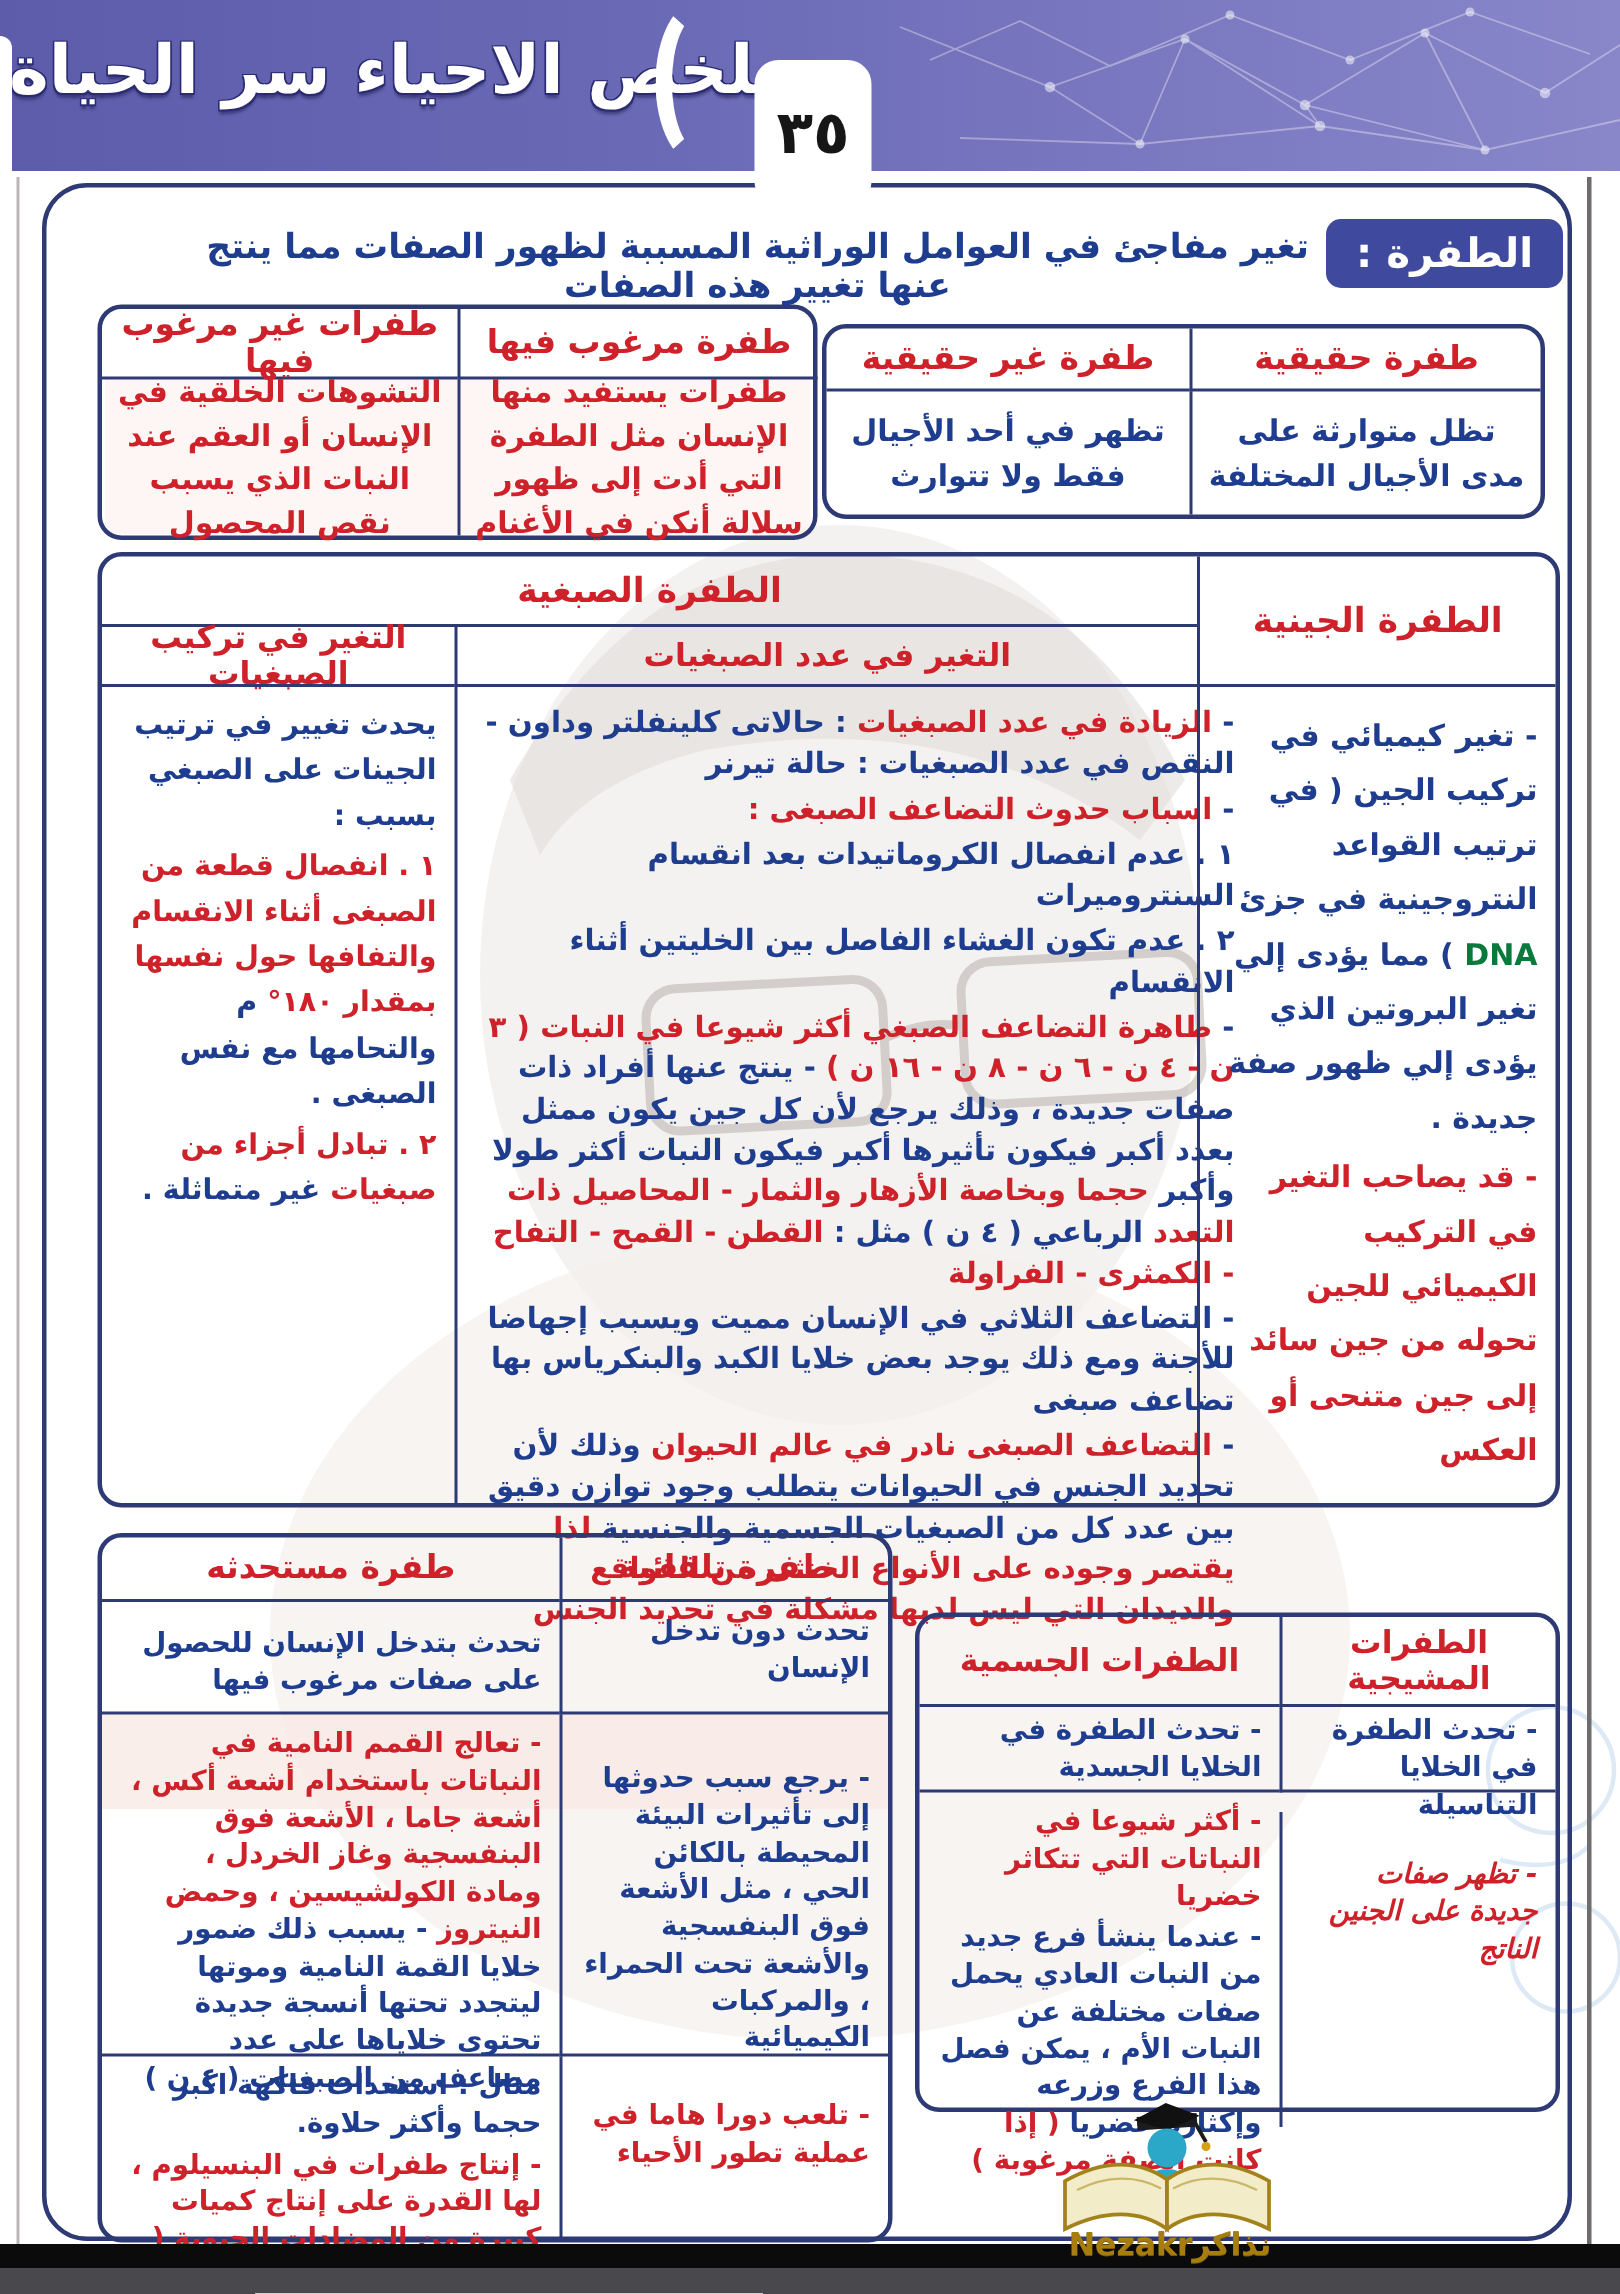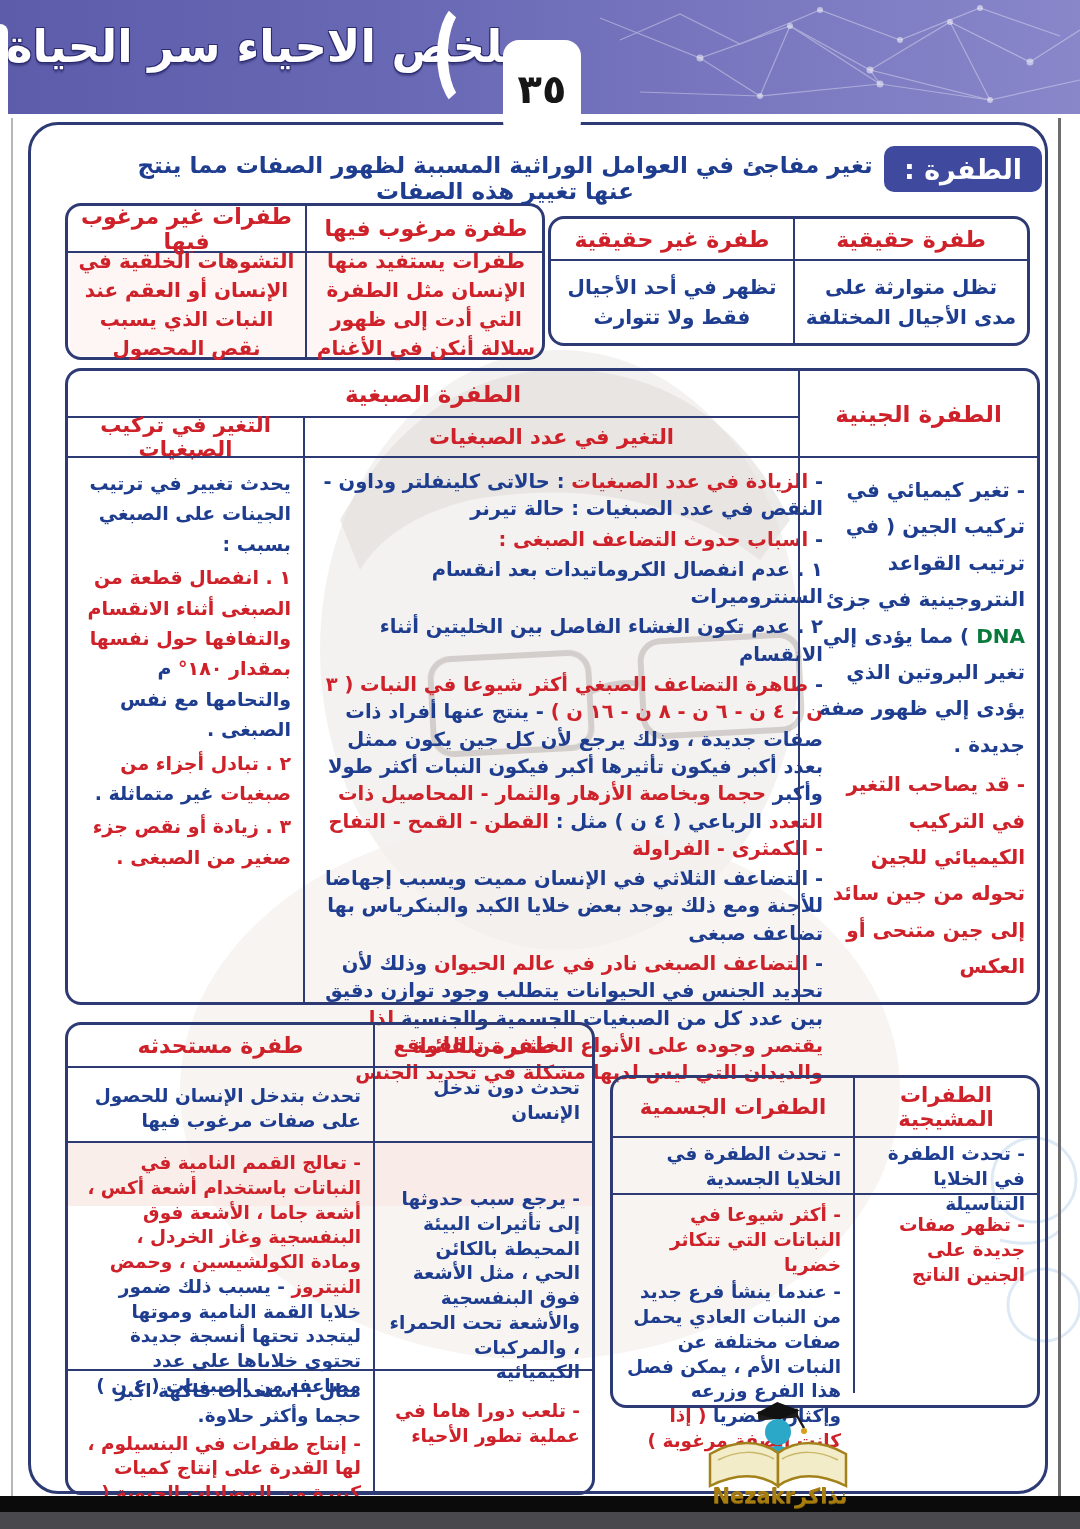--- a/index.html
+++ b/index.html
@@ -123,21 +123,20 @@
 
 <div class="abs tbl" style="left:65px;top:368px;width:975px;height:637px;">
   <div class="cell hdr bL bB" style="left:730px;top:0;width:239px;height:87px;font-size:23px;">الطفرة الجينية</div>
   <div class="cell hdr bB" style="left:0;top:0;width:730px;height:47px;font-size:23px;">الطفرة الصبغية</div>
   <div class="cell hdr bB" style="left:0;top:47px;width:235px;height:40px;font-size:21px;">التغير في تركيب الصبغيات</div>
   <div class="cell hdr bB bL" style="left:235px;top:47px;width:495px;height:40px;font-size:21px;">التغير في عدد الصبغيات</div>
   <div class="cell cell-rich struct-cell" style="left:0;top:87px;width:235px;height:544px;">
       <div class="ln"><span class="c-b">يحدث تغيير في ترتيب الجينات على الصبغي بسبب :</span></div>
       <div class="ln"><span class="c-r">١ . انفصال قطعة من الصبغى أثناء الانقسام والتفافها حول نفسها بمقدار ١٨٠° </span><span class="c-b">م والتحامها مع نفس الصبغى .</span></div>
       <div class="ln"><span class="c-r">٢ . تبادل أجزاء من صبغيات </span><span class="c-b">غير متماثلة .</span></div>
-      <div class="ln"><span class="c-r">٣ . زيادة أو نقص جزء صغير من الصبغى .</span></div>
     </div>
   <div class="cell cell-rich num-cell bL" style="left:235px;top:87px;width:532px;height:544px;">
       <div class="ln"><span class="c-b">- </span><span class="c-r">الزيادة في عدد الصبغيات</span><span class="c-b"> : حالاتى كلينفلتر وداون - النقص في عدد الصبغيات : حالة تيرنر</span></div>
       <div class="ln"><span class="c-b">- </span><span class="c-r">اسباب حدوث التضاعف الصبغى :</span></div>
       <div class="ln"><span class="c-b">١ . عدم انفصال الكروماتيدات بعد انقسام السنتروميرات</span></div>
       <div class="ln"><span class="c-b">٢ . عدم تكون الغشاء الفاصل بين الخليتين أثناء الانقسام</span></div>
       <div class="ln"><span class="c-b">- </span><span class="c-r">ظاهرة التضاعف الصبغي أكثر شيوعا في النبات ( ٣ ن - ٤ ن - ٦ ن - ٨ ن - ١٦ ن )</span><span class="c-b"> - ينتج عنها أفراد ذات صفات جديدة ، وذلك يرجع لأن كل جين يكون ممثل بعدد أكبر فيكون تأثيرها أكبر فيكون النبات أكثر طولا وأكبر </span><span class="c-r">حجما وبخاصة الأزهار والثمار - المحاصيل ذات التعدد </span><span class="c-b">الرباعي ( ٤ ن ) مثل : </span><span class="c-r">القطن - القمح - التفاح - الكمثرى - الفراولة</span></div>
       <div class="ln"><span class="c-b">- التضاعف الثلاثي في الإنسان مميت ويسبب إجهاضا للأجنة ومع ذلك يوجد بعض خلايا الكبد والبنكرياس بها تضاعف صبغى</span></div>
       <div class="ln"><span class="c-b">- </span><span class="c-r">التضاعف الصبغى نادر في عالم الحيوان </span><span class="c-b">وذلك لأن تحديد الجنس في الحيوانات يتطلب وجود توازن دقيق بين عدد كل من الصبغيات الجسمية والجنسية </span><span class="c-r">لذا يقتصر وجوده على الأنواع الخنثى من القواقع والديدان التي ليس لديها مشكلة في تحديد الجنس</span></div>
     </div>
@@ -152,21 +151,21 @@
   <div class="cell hdr bB bL" style="left:305px;top:0;width:219px;height:43px;font-size:22px;">طفرة تلقائية</div>
   <div class="cell cell-rich bt bB" style="left:0;top:43px;width:305px;height:75px;padding:16px 12px;">
       <div class="ln"><span class="c-b">تحدث بتدخل الإنسان للحصول على صفات مرغوب فيها</span></div>
     </div>
   <div class="cell cell-rich bt bB bL" style="left:305px;top:43px;width:219px;height:75px;padding:8px 12px;">
       <div class="ln"><span class="c-b">تحدث دون تدخل الإنسان</span></div>
     </div>
   <div class="cell cell-rich bt bB" style="left:0;top:118px;width:305px;height:228px;padding:8px 12px;">
       <div class="ln"><span class="c-r">- تعالج القمم النامية في النباتات باستخدام أشعة أكس ، أشعة جاما ، الأشعة فوق البنفسجية وغاز الخردل ، ومادة الكولشيسين ، وحمض النيتروز</span><span class="c-b"> - يسبب ذلك ضمور خلايا القمة النامية وموتها ليتجدد تحتها أنسجة جديدة تحتوى خلاياها على عدد مضاعف من الصبغيات ( ٤ ن )</span></div>
     </div>
-  <div class="cell cell-rich bt bB bL" style="left:305px;top:118px;width:219px;height:228px;padding:44px 12px 8px;">
+  <div class="cell cell-rich bt bB bL" style="left:305px;top:118px;width:219px;height:228px;padding:31px 12px 8px;">
       <div class="ln"><span class="c-b">- يرجع سبب حدوثها إلى تأثيرات البيئة المحيطة بالكائن الحي ، مثل الأشعة فوق البنفسجية والأشعة تحت الحمراء ، والمركبات الكيميائية</span></div>
     </div>
   <div class="cell cell-rich bt" style="left:0;top:346px;width:305px;height:121px;padding:8px 12px;">
       <div class="ln"><span class="c-b">مثال : استحداث فاكهة اكبر حجما وأكثر حلاوة.</span></div>
       <div class="ln"><span class="c-r">- إنتاج طفرات في البنسيلوم ، لها القدرة على إنتاج كميات كبيرة من المضادات الحيوية ( البنسلين )</span></div>
     </div>
   <div class="cell cell-rich bt bL" style="left:305px;top:346px;width:219px;height:121px;padding:28px 12px 8px;">
       <div class="ln"><span class="c-r">- تلعب دورا هاما في عملية تطور الأحياء</span></div>
     </div>
 </div>
@@ -177,21 +176,21 @@
   <div class="cell cell-rich bt bB" style="left:0;top:60px;width:240px;height:57px;padding:4px 12px;">
       <div class="ln"><span class="c-b">- تحدث الطفرة في الخلايا الجسدية</span></div>
     </div>
   <div class="cell cell-rich bt bB bL" style="left:240px;top:60px;width:184px;height:57px;padding:4px 12px;">
       <div class="ln"><span class="c-b">- تحدث الطفرة في الخلايا التناسيلة</span></div>
     </div>
   <div class="cell cell-rich bt" style="left:0;top:117px;width:240px;height:210px;padding:8px 12px;">
       <div class="ln"><span class="c-r">- أكثر شيوعا في النباتات التي تتكاثر خضريا</span></div>
       <div class="ln"><span class="c-b">- عندما ينشأ فرع جديد من النبات العادي يحمل صفات مختلفة عن النبات الأم ، يمكن فصل هذا الفرع وزرعه وإكثاره خضريا </span><span class="c-r">( إذا كانت الصفة مرغوبة )</span></div>
     </div>
-  <div class="cell cell-rich bt bL" style="left:240px;top:105px;width:184px;height:210px;padding:30px 12px 8px;">
+  <div class="cell cell-rich bt bL" style="left:240px;top:130px;width:184px;height:210px;padding:30px 12px 8px;font-style:italic;">
       <div class="ln"><span class="c-r">- تظهر صفات جديدة على الجنين الناتج</span></div>
     </div>
 </div>
 
 <div class="abs logo">
   <svg width="180" height="88" viewBox="0 0 180 88" style="margin:0 auto;">
     <g transform="rotate(-4 88 12)">
       <rect x="68" y="8" width="40" height="9" fill="#1c1c1c"></rect>
       <path d="M88,0 L110,10 L88,18 L66,10 Z" fill="#111"></path>
     </g>

